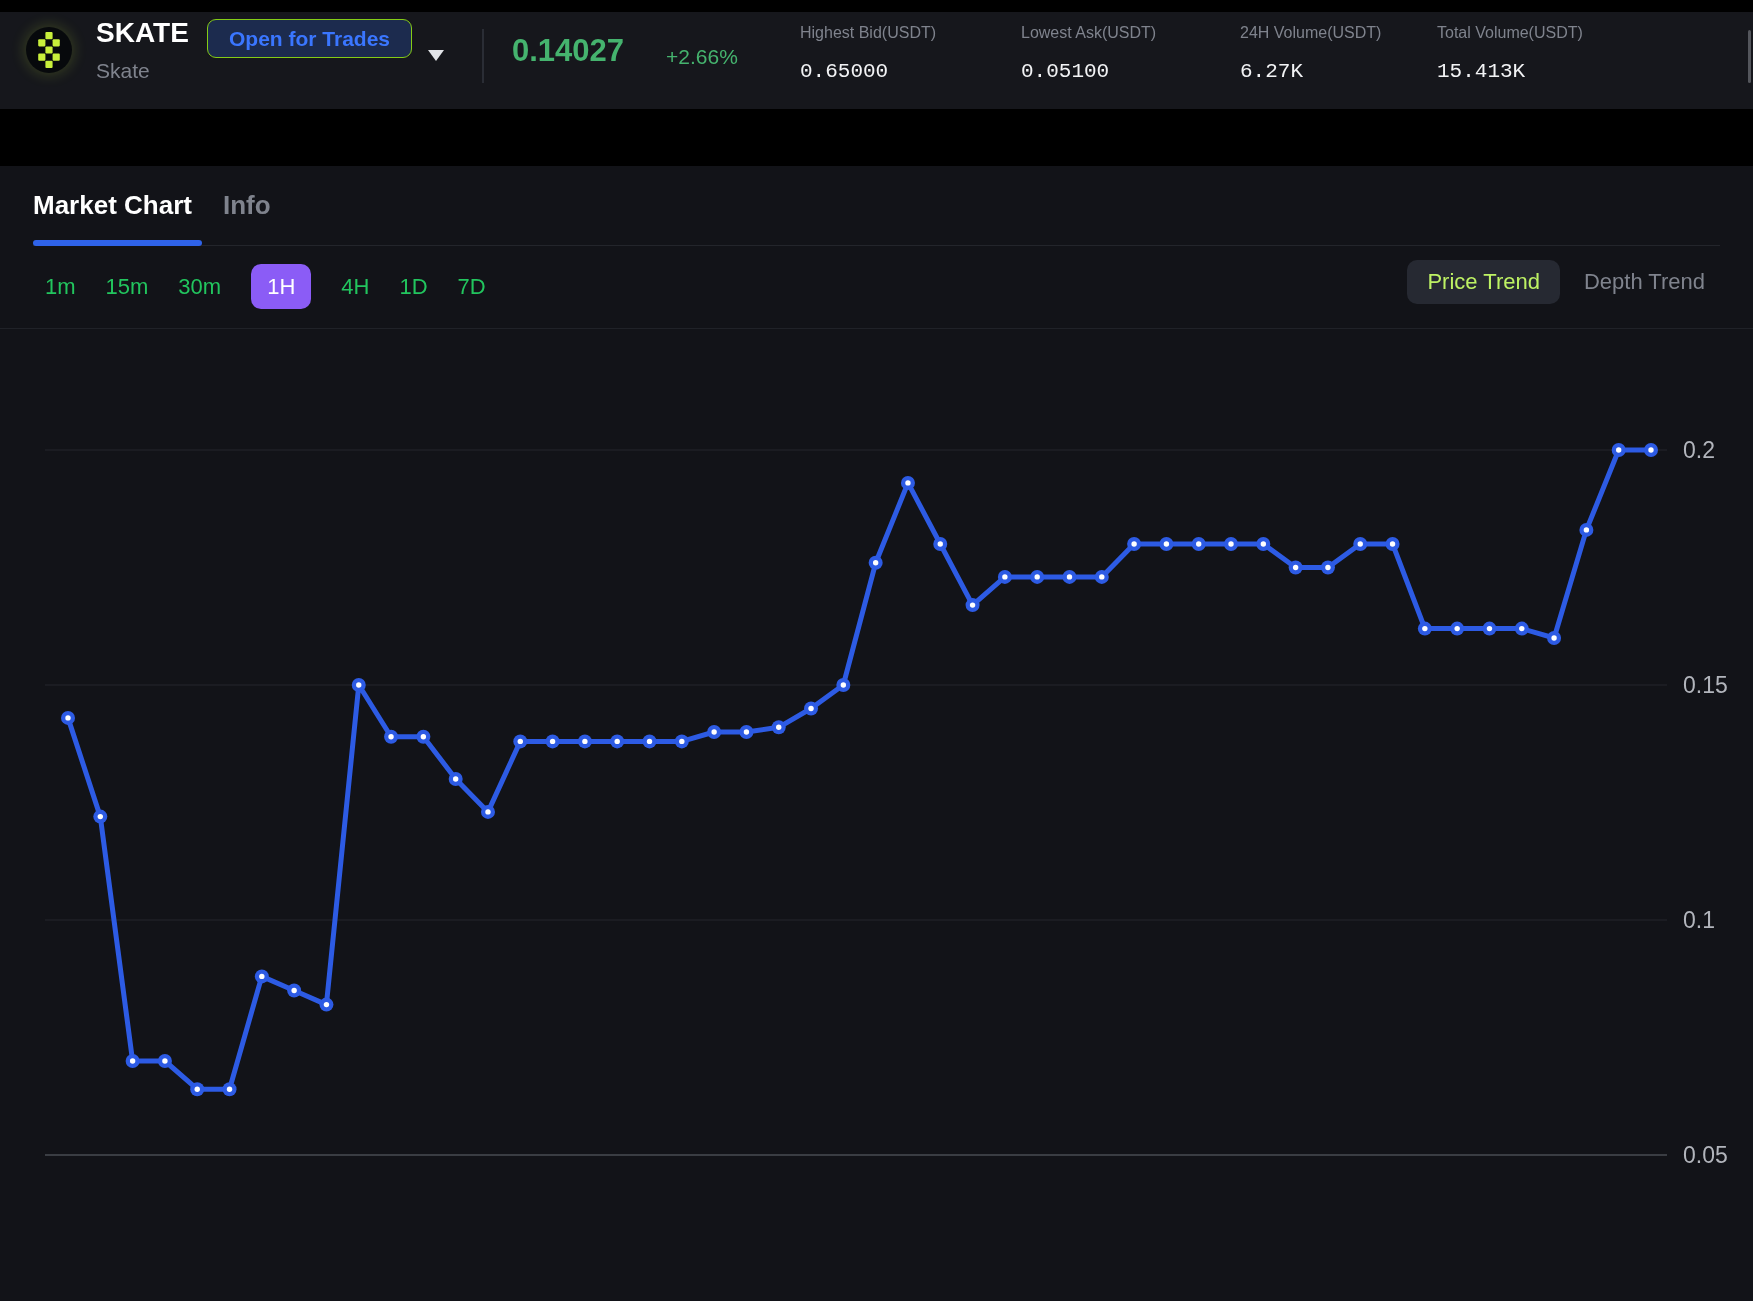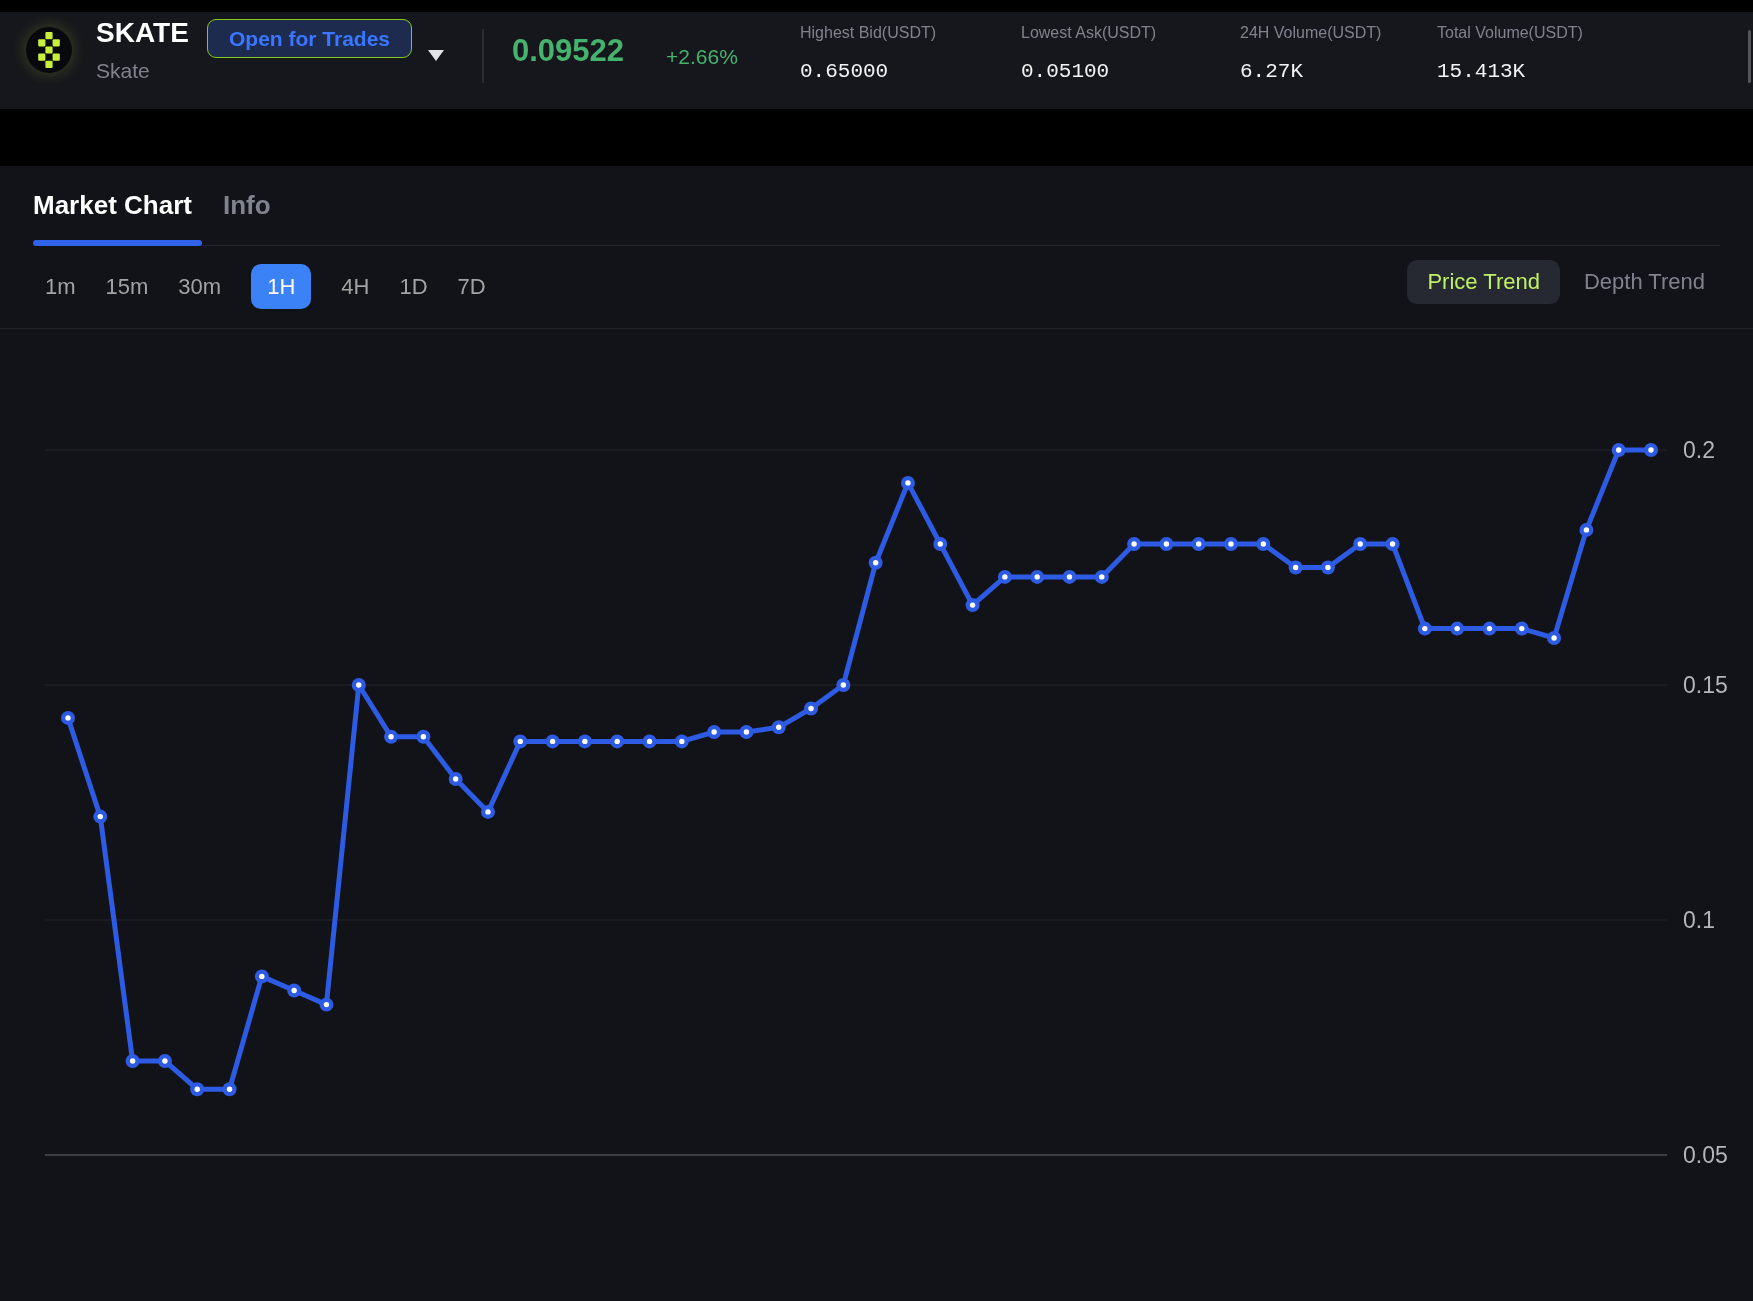--- a/index.html
+++ b/index.html
@@ -33,22 +33,22 @@
 
   .tabsrow{position:absolute;left:0;top:0;width:1753px;height:80px;}
   .tabs{position:absolute;left:33px;top:24px;display:flex;gap:31px;}
   .tab{font-size:26px;color:#7f838d;cursor:pointer;font-weight:bold;}
   .tab.active{color:#ffffff;font-weight:700;}
   .tab-border{position:absolute;left:33px;top:79px;width:1687px;height:1px;background:#23252b;}
   .tab-underline{position:absolute;left:33px;top:74px;width:169px;height:6px;border-radius:3px;background:#2f63e9;}
 
   .toolbar{position:absolute;left:0;top:80px;width:1753px;height:82px;}
   .intervals{position:absolute;left:45px;top:18px;height:45px;display:flex;align-items:center;gap:30px;}
-  .interval{font-size:22px;color:#a3a3a3;cursor:pointer;}
-  .interval.active{color:#ffffff;background:#3b82f6;border-radius:10px;height:45px;line-height:45px;padding:0 16px;}
+  .interval{font-size:22px;color:#22c55e;cursor:pointer;}
+  .interval.active{color:#ffffff;background:#8b5cf6;border-radius:10px;height:45px;line-height:45px;padding:0 16px;}
   .views{position:absolute;right:48px;top:14px;height:44px;display:flex;align-items:center;gap:24px;}
   .view{font-size:22px;color:#7f838d;cursor:pointer;}
   .view.active{color:#bef264;background:#262932;border-radius:10px;height:44px;line-height:44px;padding:0 20px;}
   .toolbar-border{position:absolute;left:0;top:162px;width:1753px;height:1px;background:#202228;}
 
   .chart-wrap{position:absolute;left:0;top:162px;width:1753px;height:1020px;}
   .chart-wrap svg{display:block;}
 </style>
 </head>
 <body>
@@ -67,21 +67,21 @@
             <rect x="14" y="21" width="7" height="7" rx="1" fill="#c8ef3b"></rect>
             <rect x="7" y="28" width="7" height="7" rx="1" fill="#c8ef3b"></rect>
           </g>
       </svg>
     </div>
     <div class="symbol">SKATE</div>
     <div class="name">Skate</div>
     <div class="badge">Open for Trades</div>
     <div class="caret"></div>
     <div class="vdiv"></div>
-    <div class="price">0.09522</div>
+    <div class="price">0.14027</div>
     <div class="change">+2.66%</div>
     <div id="header-stats">
         <div class="stat" style="left: 800px;">
           <div class="stat-label">Highest Bid(USDT)</div>
           <div class="stat-value">0.65000</div>
         </div>
         <div class="stat" style="left: 1021px;">
           <div class="stat-label">Lowest Ask(USDT)</div>
           <div class="stat-value">0.05100</div>
         </div>

